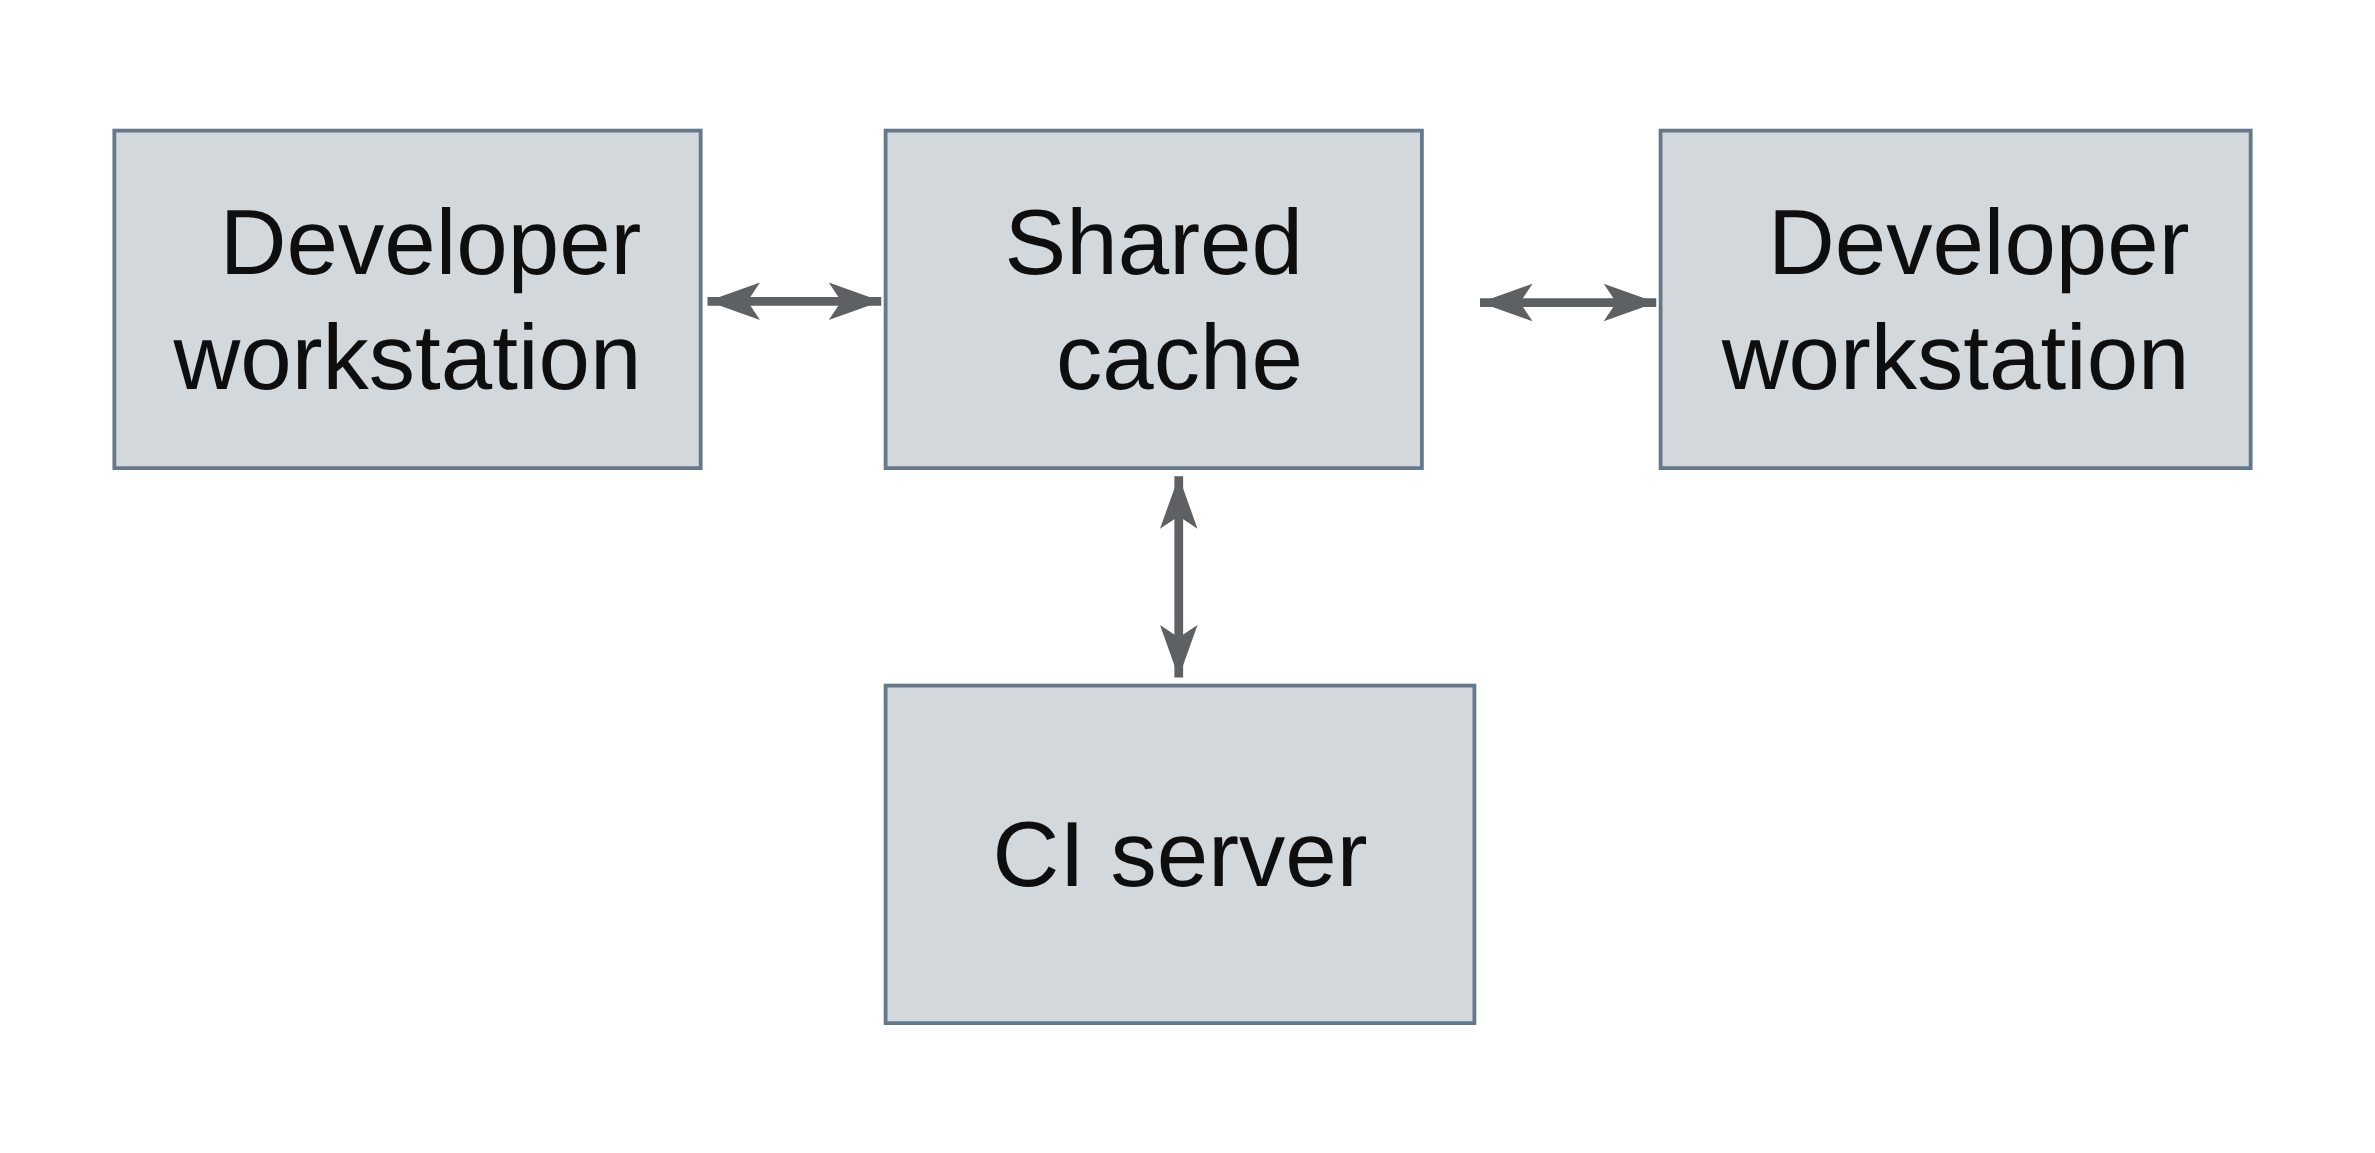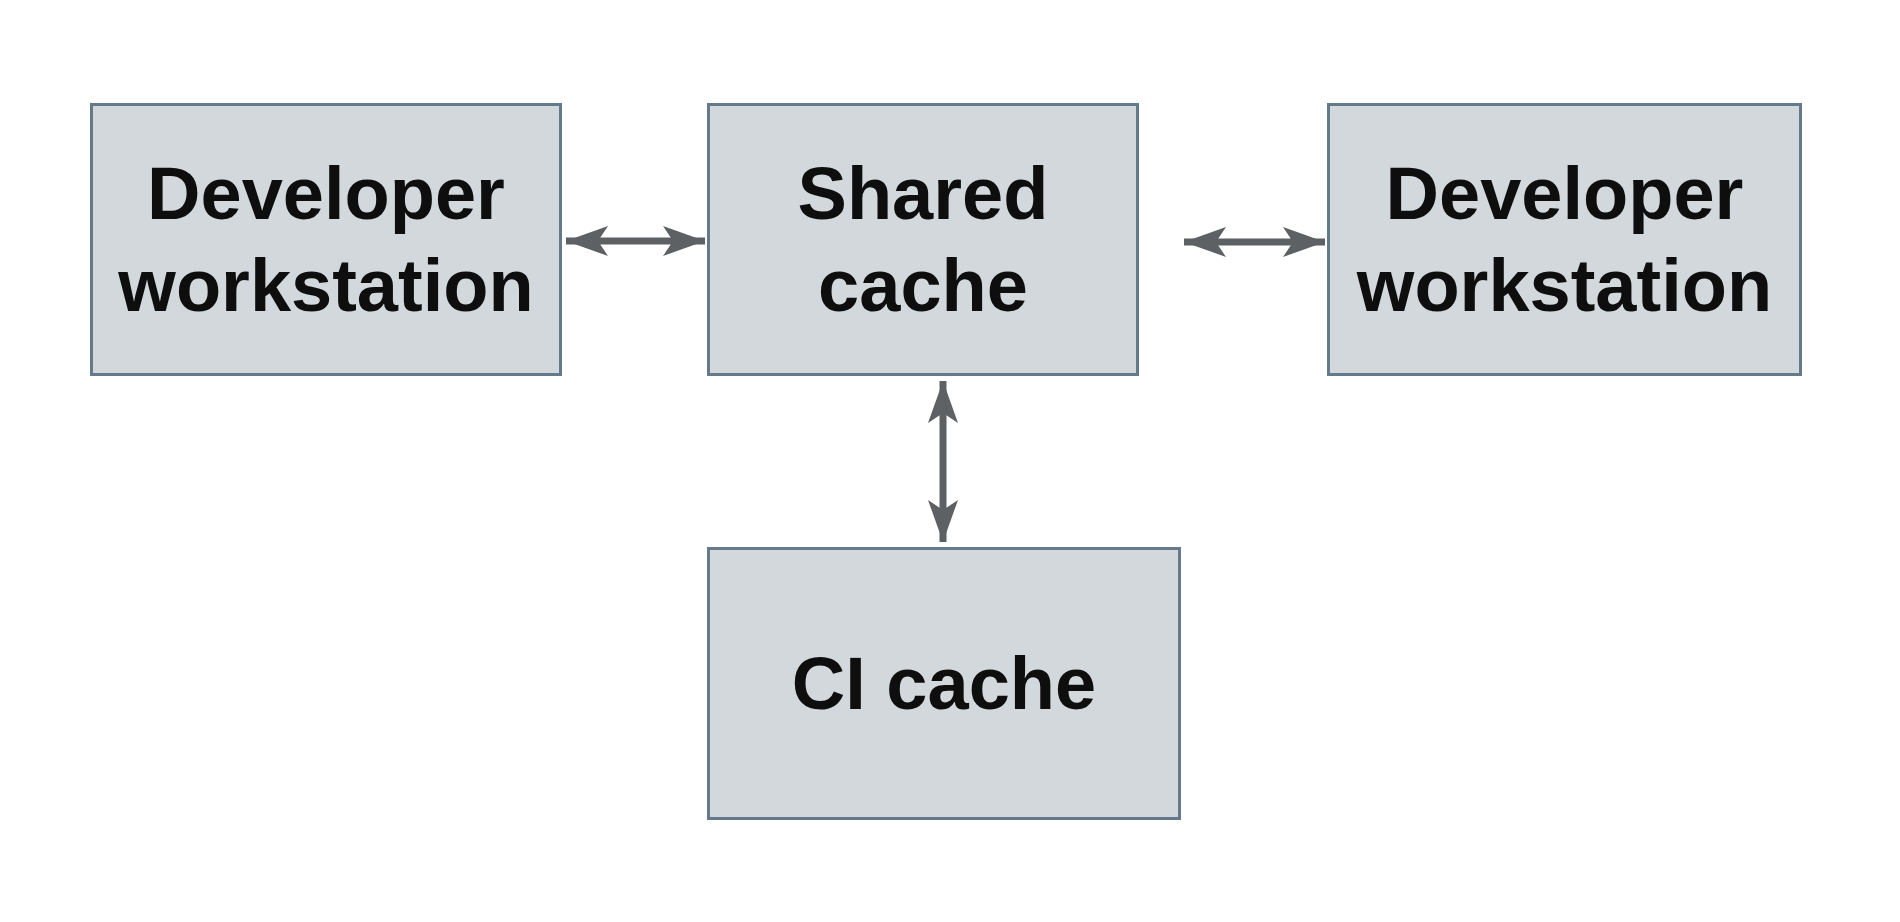--- a/index.html
+++ b/index.html
@@ -26,26 +26,25 @@
     position: absolute;
     box-sizing: border-box;
     background: var(--node-fill);
     border: 3px solid var(--node-border);
     display: flex;
     align-items: center;
     justify-content: center;
   }
   .node-label {
     white-space: pre-line;
-    text-align: center;
+    text-align: right;
     color: var(--text);
     font-size: 74px;
     line-height: 1.24;
     letter-spacing: 0px;
-    font-weight: bold;
   }
   #node-dev-left   { left: 90px;   top: 103px; width: 472px; height: 273px; }
   #node-cache      { left: 707px;  top: 103px; width: 432px; height: 273px; }
   #node-dev-right  { left: 1327px; top: 103px; width: 475px; height: 273px; }
   #node-ci         { left: 707px;  top: 547px; width: 474px; height: 273px; }
   .edges-layer {
     position: absolute;
     left: 0; top: 0;
     width: 1900px; height: 922px;
     pointer-events: none;
@@ -84,16 +83,16 @@
     <span class="node-label">Shared
 cache</span>
   </div>
 
   <div class="node" id="node-dev-right">
     <span class="node-label">Developer
 workstation</span>
   </div>
 
   <div class="node" id="node-ci">
-    <span class="node-label">CI cache</span>
+    <span class="node-label">CI server</span>
   </div>
 
 </div>
 
 </body></html>

